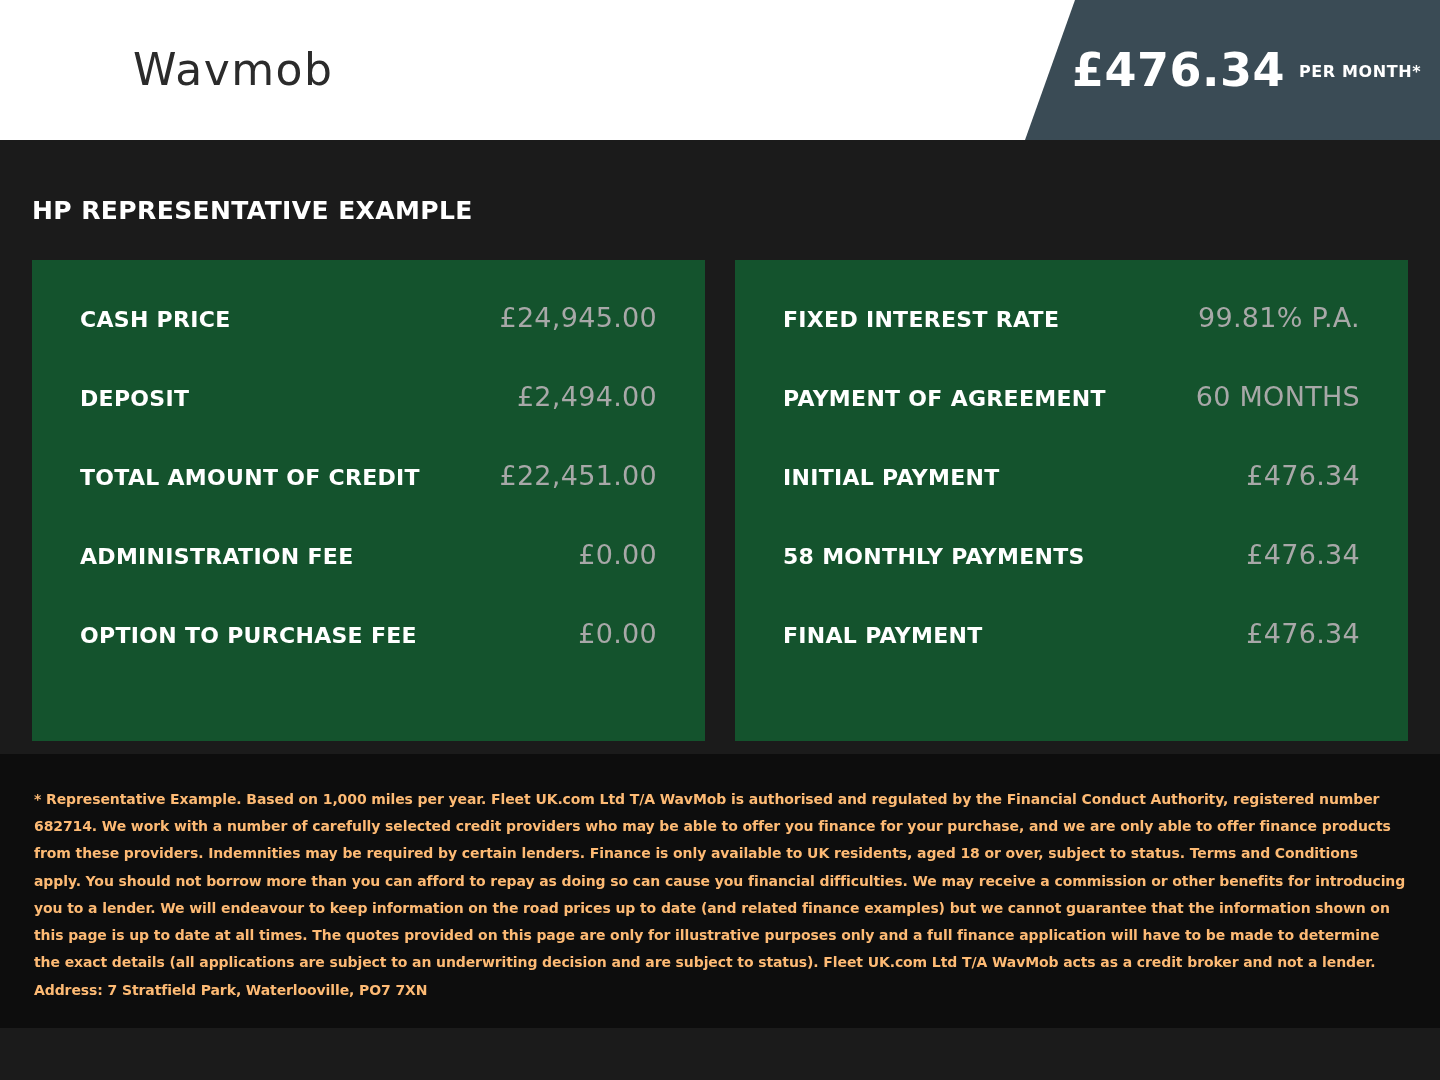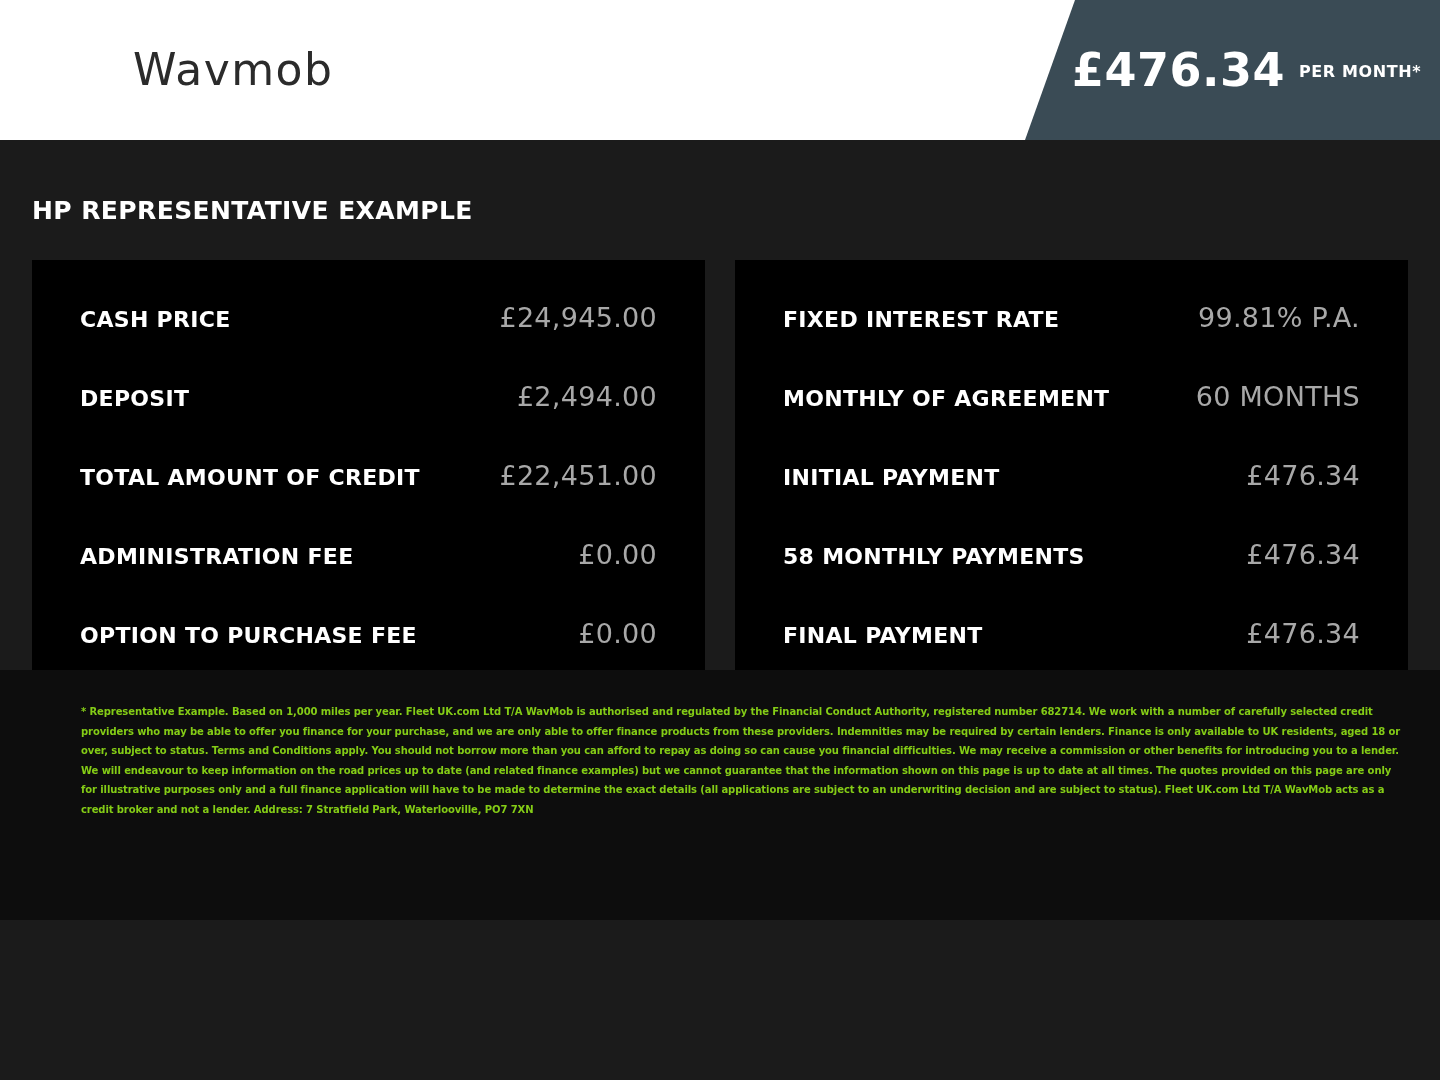--- a/index.html
+++ b/index.html
@@ -7,21 +7,21 @@
     width: 1440px;
     height: 1080px;
     background: #1b1b1b;
     font-family: "Liberation Sans", sans-serif;
     overflow: hidden;
   }
 
   .page {
     position: relative;
     width: 1440px;
-    height: 920px;
+    height: 1028px;
     background: #1b1b1b;
   }
 
   
   .header {
     position: relative;
     width: 100%;
     height: 140px;
     background: #ffffff;
     overflow: hidden;
@@ -83,21 +83,21 @@
     font-family: "DejaVu Sans", sans-serif;
   }
 
   .panels {
     display: flex;
     gap: 30px;
     margin-top: 35px;
   }
   .panel {
     flex: 1;
-    background: #000000;
+    background: #14532d;
     padding: 42px 48px 44px 48px;
   }
   .row {
     display: flex;
     align-items: baseline;
     justify-content: space-between;
     height: 79px;
   }
   .row-label {
     color: #ffffff;
@@ -121,28 +121,27 @@
   .footer {
     position: absolute;
     left: 0;
     bottom: 0;
     width: 100%;
     min-height: 250px;
     background: #0d0d0d;
     padding: 32px 34px 24px 34px;
   }
   .footer p {
-    color: #84cc16;
-    font-size: 10px;
+    color: #fdba74;
+    font-size: 14px;
     line-height: 1.95;
     font-weight: 600;
     letter-spacing: -0.1px;
     font-family: "DejaVu Sans", sans-serif;
     text-align: left;
-    margin-left: 47px;
   }
 </style>
 </head>
 <body>
 
 <div class="page">
 
   <div class="header">
     <div class="brand">Wavmob</div>
     <div class="price-panel">
@@ -178,21 +177,21 @@
           <span class="row-value">£0.00</span>
         </div>
       </div>
 
       <div class="panel">
         <div class="row">
           <span class="row-label">FIXED INTEREST RATE</span>
           <span class="row-value">99.81% P.A.</span>
         </div>
         <div class="row">
-          <span class="row-label">MONTHLY OF AGREEMENT</span>
+          <span class="row-label">PAYMENT OF AGREEMENT</span>
           <span class="row-value">60 MONTHS</span>
         </div>
         <div class="row">
           <span class="row-label">INITIAL PAYMENT</span>
           <span class="row-value">£476.34</span>
         </div>
         <div class="row">
           <span class="row-label">58 MONTHLY PAYMENTS</span>
           <span class="row-value">£476.34</span>
         </div>

